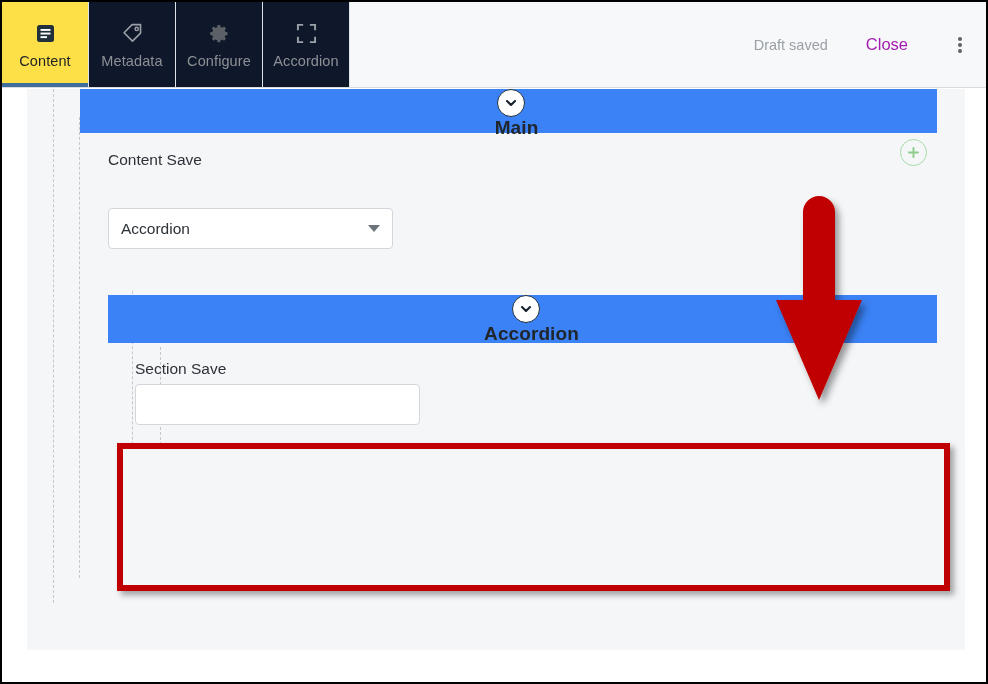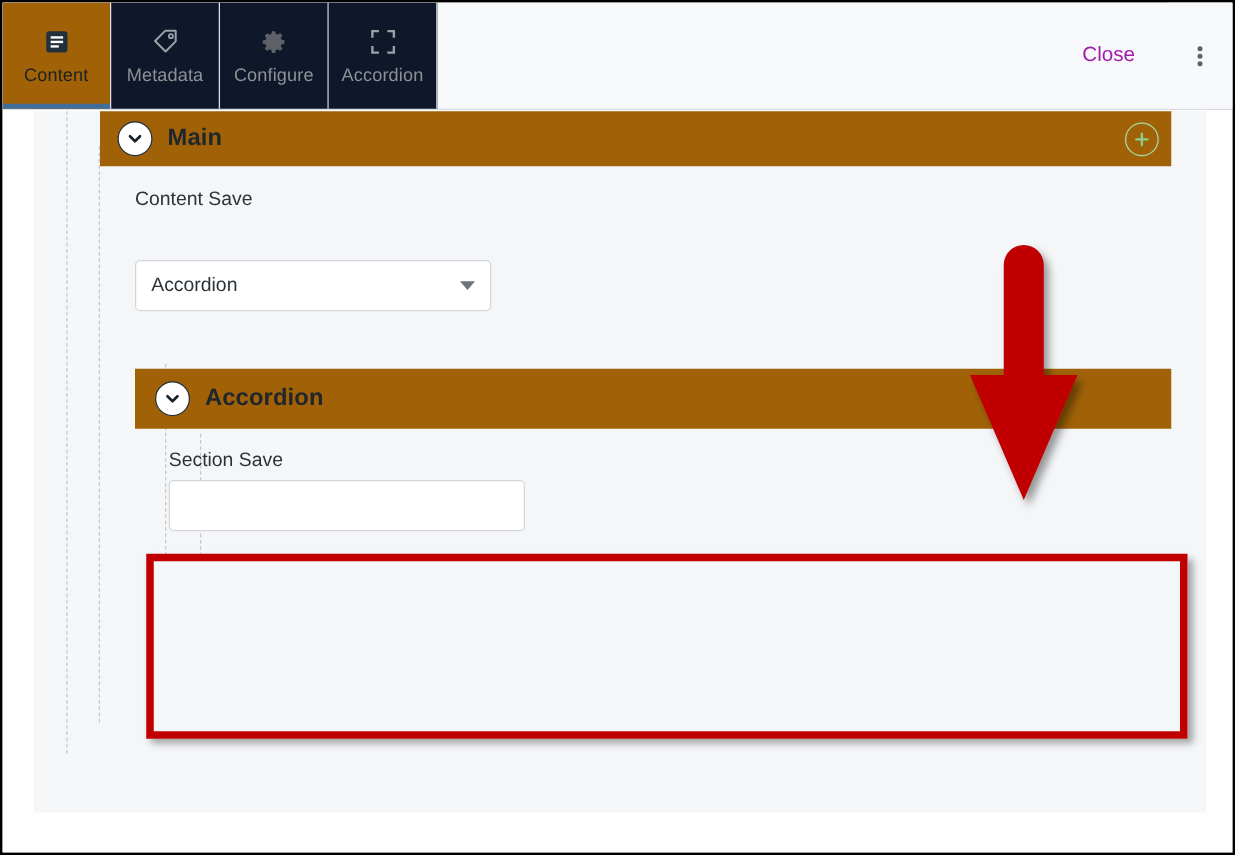--- a/index.html
+++ b/index.html
@@ -38,21 +38,21 @@
     flex-direction: column;
     align-items: center;
     justify-content: center;
     gap: 7px;
     border-right: 1px solid #dfe3e8;
     cursor: pointer;
     position: relative;
     background: #0f172a;
   }
   .tab.active {
-    background: #a16207;
+    background: #fde047;
   }
   .tab.active::after {
     content: "";
     position: absolute;
     left: 0; right: 0; bottom: 0;
     height: 4px;
     background: #3f6e9a;
   }
   .tab-icon {
     height: 26px;
@@ -136,23 +136,24 @@
     border-left: 1px dashed #c4c8cd;
   }
   .guide-1 { left: 26px; top: 0; bottom: 47px; }
   .guide-2 { left: 52px; top: 28px; bottom: 72px; }
   .guide-3 { left: 105px; top: 202px; bottom: 110px; }
   .guide-4 { left: 133px; top: 258px; bottom: 125px; }
 
   
   .section-head {
     position: absolute;
-    background: #a16207;
-    display: flex;
-    align-items: center;
+    background: #3b82f6;
+    display: flex;
+    align-items: center;
+    flex-direction: column;
   }
   .circle-btn {
     width: 28px; height: 28px;
     border-radius: 50%;
     border: 1.6px solid #22303c;
     background: #ffffff;
     display: flex;
     align-items: center;
     justify-content: center;
     cursor: pointer;
@@ -332,20 +333,21 @@
             <path d="M20 14.5 V20 H14.5"></path>
             <path d="M7.5 20 H2 V14.5"></path>
           </g>
         </svg>
       </span>
       <span class="tab-label">Accordion</span>
     </div>
 
     <div class="toolbar-spacer"></div>
 
+    <div class="draft-status">Draft saved</div>
     <div class="close-btn">Close</div>
 
     <div class="kebab">
       <div>
         <span></span>
           <span></span>
           <span></span>
       </div>
     </div>
   </div>

